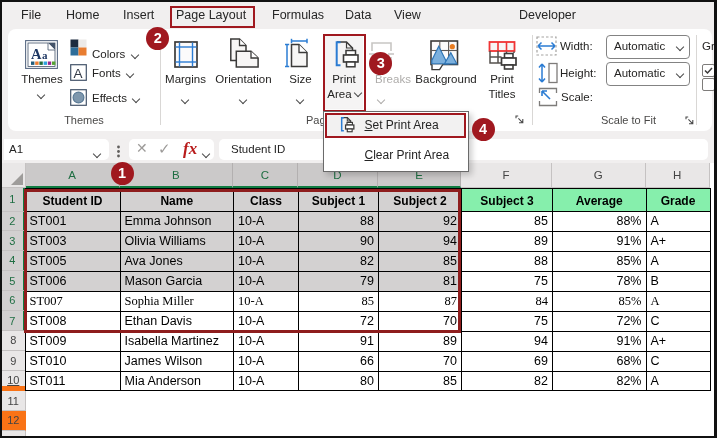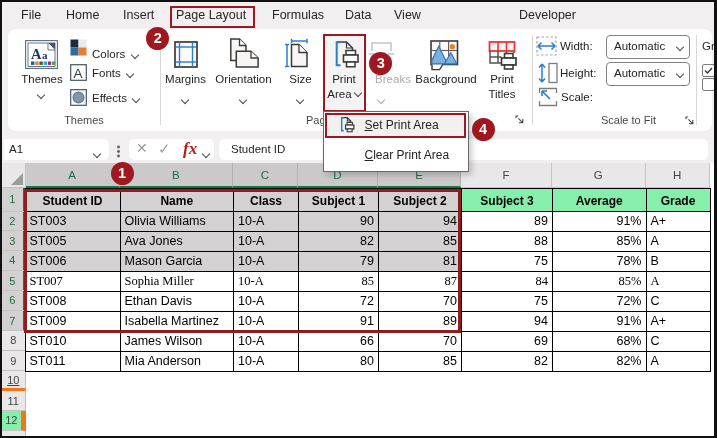--- a/index.html
+++ b/index.html
@@ -272,23 +272,23 @@
   <div id="rowhdrs">
       <div class="rowhdr" style="top:188px;height:23.5px;line-height:23.5px;background:#d2d0d0;color:#1e6e42;border-right:3px solid #107C41;border-bottom:1px solid #c5c2c2;">1</div>
       <div class="rowhdr" style="top:211.5px;height:19.900000000000006px;line-height:19.900000000000006px;background:#d2d0d0;color:#1e6e42;border-right:3px solid #107C41;border-bottom:1px solid #c5c2c2;">2</div>
       <div class="rowhdr" style="top:231.4px;height:20px;line-height:20px;background:#d2d0d0;color:#1e6e42;border-right:3px solid #107C41;border-bottom:1px solid #c5c2c2;">3</div>
       <div class="rowhdr" style="top:251.4px;height:19.900000000000006px;line-height:19.900000000000006px;background:#d2d0d0;color:#1e6e42;border-right:3px solid #107C41;border-bottom:1px solid #c5c2c2;">4</div>
       <div class="rowhdr" style="top:271.3px;height:20px;line-height:20px;background:#d2d0d0;color:#1e6e42;border-right:3px solid #107C41;border-bottom:1px solid #c5c2c2;">5</div>
       <div class="rowhdr" style="top:291.3px;height:19.899999999999977px;line-height:19.899999999999977px;background:#d2d0d0;color:#1e6e42;border-right:3px solid #107C41;border-bottom:1px solid #c5c2c2;">6</div>
       <div class="rowhdr" style="top:311.2px;height:20px;line-height:20px;background:#d2d0d0;color:#1e6e42;border-right:3px solid #107C41;border-bottom:1px solid #c5c2c2;">7</div>
       <div class="rowhdr" style="top:331.2px;height:19.900000000000034px;line-height:19.900000000000034px;background:#e9e7e7;color:#444;border-right:1px solid #c5c2c2;border-bottom:1px solid #c5c2c2;">8</div>
       <div class="rowhdr" style="top:351.1px;height:20px;line-height:20px;background:#e9e7e7;color:#444;border-right:1px solid #c5c2c2;border-bottom:1px solid #c5c2c2;">9</div>
-      <div class="rowhdr" style="top:371.1px;height:19.899999999999977px;line-height:19.899999999999977px;background:#e9e7e7;color:#444;border-right:1px solid #c5c2c2;border-bottom:3px solid #f97316;text-decoration:underline;">10</div>
+      <div class="rowhdr" style="top:371.1px;height:19.899999999999977px;line-height:19.899999999999977px;background:#e9e7e7;color:#444;border-right:1px solid #c5c2c2;border-bottom:5px solid #f97316;text-decoration:underline;">10</div>
       <div class="rowhdr" style="top:391px;height:20px;line-height:20px;background:#e9e7e7;color:#444;border-right:1px solid #c5c2c2;border-bottom:1px solid #c5c2c2;">11</div>
-      <div class="rowhdr" style="top:411px;height:19.899999999999977px;line-height:19.899999999999977px;background:#86efac;color:#444;border-right:5px solid #f97316;border-bottom:1px solid #c5c2c2;">12</div>
+      <div class="rowhdr" style="top:411px;height:19.899999999999977px;line-height:19.899999999999977px;background:#f97316;color:#444;border-right:1px solid #f97316;border-bottom:1px solid #c5c2c2;">12</div>
       <div class="rowhdr" style="top:430.9px;height:5.1px;background:#e9e7e7;border-right:1px solid #c5c2c2;"></div>
     </div>
 
   <div class="abs" style="left:24.5px;top:188px;">
   <table>
     <colgroup>
       <col style="width:95px;">
           <col style="width:113.5px;">
           <col style="width:65px;">
           <col style="width:80px;">
@@ -302,20 +302,30 @@
       <td class="h sel">Student ID</td>
             <td class="h sel">Name</td>
             <td class="h sel">Class</td>
             <td class="h sel">Subject 1</td>
             <td class="h sel">Subject 2</td>
       <td class="h hdru">Subject 3</td>
             <td class="h hdru">Average</td>
             <td class="h hdru">Grade</td>
     </tr>
     <tr style="height:19.95px;">
+            <td class="l sel">ST001</td>
+            <td class="l sel">Emma Johnson</td>
+            <td class="l sel">10-A</td>
+            <td class="r sel">88</td>
+            <td class="r sel">92</td>
+            <td class="r">85</td>
+            <td class="r">88%</td>
+            <td class="l">A</td>
+          </tr>
+    <tr style="height:19.95px;">
             <td class="l sel">ST003</td>
             <td class="l sel">Olivia Williams</td>
             <td class="l sel">10-A</td>
             <td class="r sel">90</td>
             <td class="r sel">94</td>
             <td class="r">89</td>
             <td class="r">91%</td>
             <td class="l">A+</td>
           </tr>
     <tr style="height:19.95px;">

